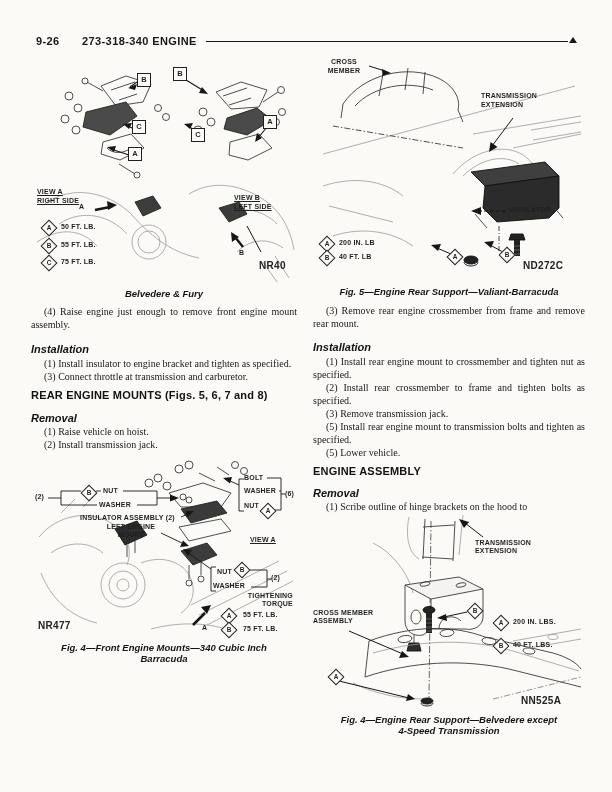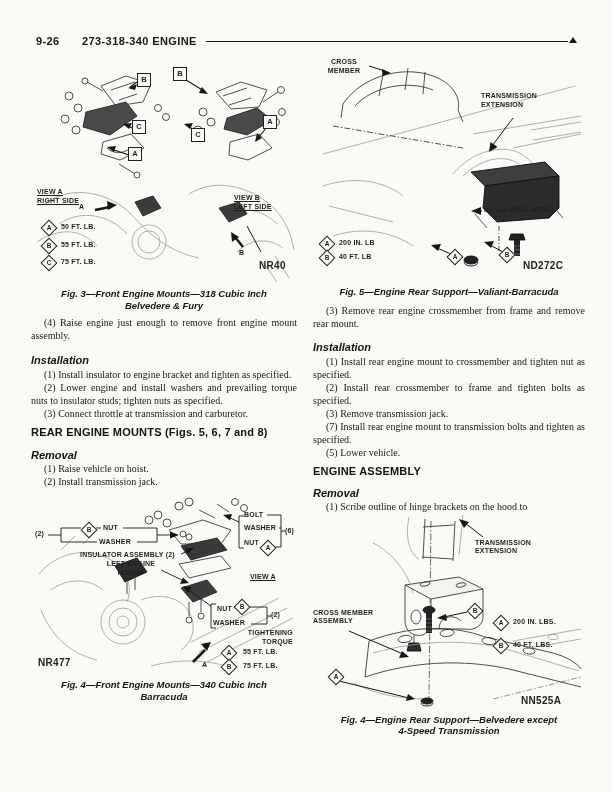--- a/index.html
+++ b/index.html
@@ -153,29 +153,27 @@
       <span class="dlabel" style="left:30px; top:185px;">55 FT. LB.</span>
       <span class="dia" style="left:12px; top:201px;">
           <i>C</i>
         </span>
       <span class="dlabel" style="left:30px; top:202px;">75 FT. LB.</span>
 
       <span class="figid" style="left:228px; top:204px;">NR40</span>
     </div>
 
     <div class="caption" style="margin-top:2px;">
-      <div>Fig. 3—Front Engine Mounts—318 Cubic Inch</div>
       <div>Belvedere &amp; Fury</div>
     </div>
 
     <p class="body" style="margin-top:5px;">(4) Raise engine just enough to remove front engine mount assembly.</p>
 
     <div class="sub-h" style="margin-top:12px;">Installation</div>
     <p class="body" style="margin-top:1px;">(1) Install insulator to engine bracket and tighten as specified.</p>
-    <p class="body">(2) Lower engine and install washers and prevailing torque nuts to insulator studs; tighten nuts as specified.</p>
     <p class="body">(3) Connect throttle at transmission and carburetor.</p>
 
     <div class="section-h" style="margin-top:5px;">REAR ENGINE MOUNTS (Figs. 5, 6, 7 and 8)</div>
 
     <div class="sub-h" style="margin-top:10px;">Removal</div>
     <p class="body">(1) Raise vehicle on hoist.</p>
     <p class="body">(2) Install transmission jack.</p>
 
     <div class="fig" style="height:186px; margin-top:2px;">
       <svg width="266" height="186" viewBox="0 0 266 186">
@@ -358,21 +356,21 @@
     <div class="caption">
       <div>Fig. 5—Engine Rear Support—Valiant-Barracuda</div>
     </div>
 
     <p class="body" style="margin-top:6px;">(3) Remove rear engine crossmember from frame and remove rear mount.</p>
 
     <div class="sub-h" style="margin-top:11px;">Installation</div>
     <p class="body" style="margin-top:1px;">(1) Install rear engine mount to crossmember and tighten nut as specified.</p>
     <p class="body">(2) Install rear crossmember to frame and tighten bolts as specified.</p>
     <p class="body">(3) Remove transmission jack.</p>
-    <p class="body">(7) Install rear engine mount to transmission bolts and tighten as specified.</p>
+    <p class="body">(5) Install rear engine mount to transmission bolts and tighten as specified.</p>
     <p class="body">(5) Lower vehicle.</p>
 
     <div class="section-h" style="margin-top:5px;">ENGINE ASSEMBLY</div>
 
     <div class="sub-h" style="margin-top:9px;">Removal</div>
     <p class="body">(1) Scribe outline of hinge brackets on the hood to</p>
 
     <div class="fig" style="height:198px;">
       <svg width="272" height="198" viewBox="0 0 272 198">
         <g stroke="#3a3a3a" fill="none" stroke-width="0.9">

